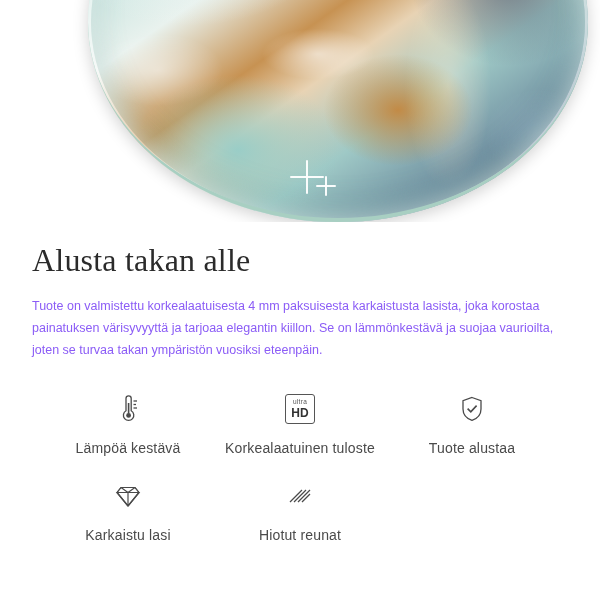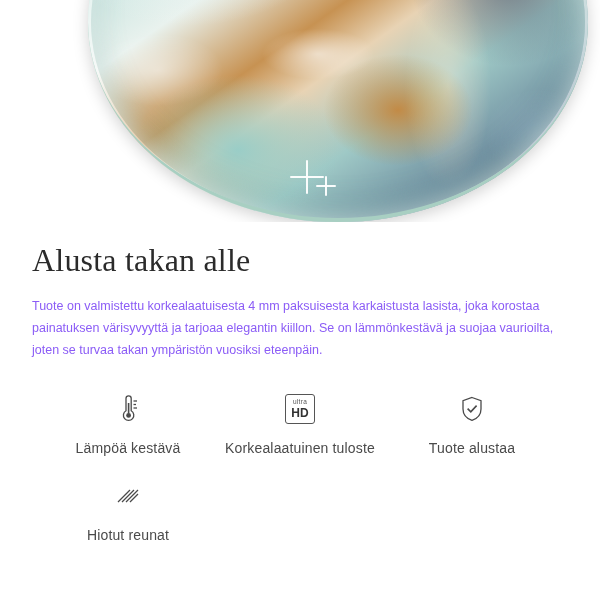--- a/index.html
+++ b/index.html
@@ -202,20 +202,30 @@
       <div class="feature">
         <div class="ficon">
           <svg width="34" height="34" viewBox="0 0 34 34" fill="none" stroke="#4a4a4a" stroke-width="1.3">
             <path d="M17 5.5l9 3.2v8.2c0 5.6-3.8 9.6-9 11.4-5.2-1.8-9-5.8-9-11.4V8.7z"></path>
             <polyline points="12.6,16.6 15.8,19.8 21.6,13.6" stroke-width="1.6"></polyline>
           </svg>
         </div>
         <div class="flabel">Tuote alustaa</div>
       </div>
 
+      <div class="feature">
+        <div class="ficon">
+          <svg width="34" height="34" viewBox="0 0 34 34" fill="none" stroke="#4a4a4a" stroke-width="1.2">
+            <path d="M6 13.5h22L17 27z"></path>
+            <path d="M6 13.5l4-5h14l4 5"></path>
+            <path d="M10 8.5l-4 5M24 8.5l4 5M10 8.5l7 5M24 8.5l-7 5M6 13.5L17 27M28 13.5L17 27M17 13.5V27"></path>
+          </svg>
+        </div>
+        <div class="flabel">Karkaistu lasi</div>
+      </div>
 
       <div class="feature">
         <div class="ficon">
           <svg width="34" height="34" viewBox="0 0 34 34" fill="none" stroke="#4a4a4a" stroke-width="1.3">
             <path d="M7 23L19 11M11 23L23 11M15 23L27 11M19 23L27 15"></path>
           </svg>
         </div>
         <div class="flabel">Hiotut reunat</div>
       </div>
 

